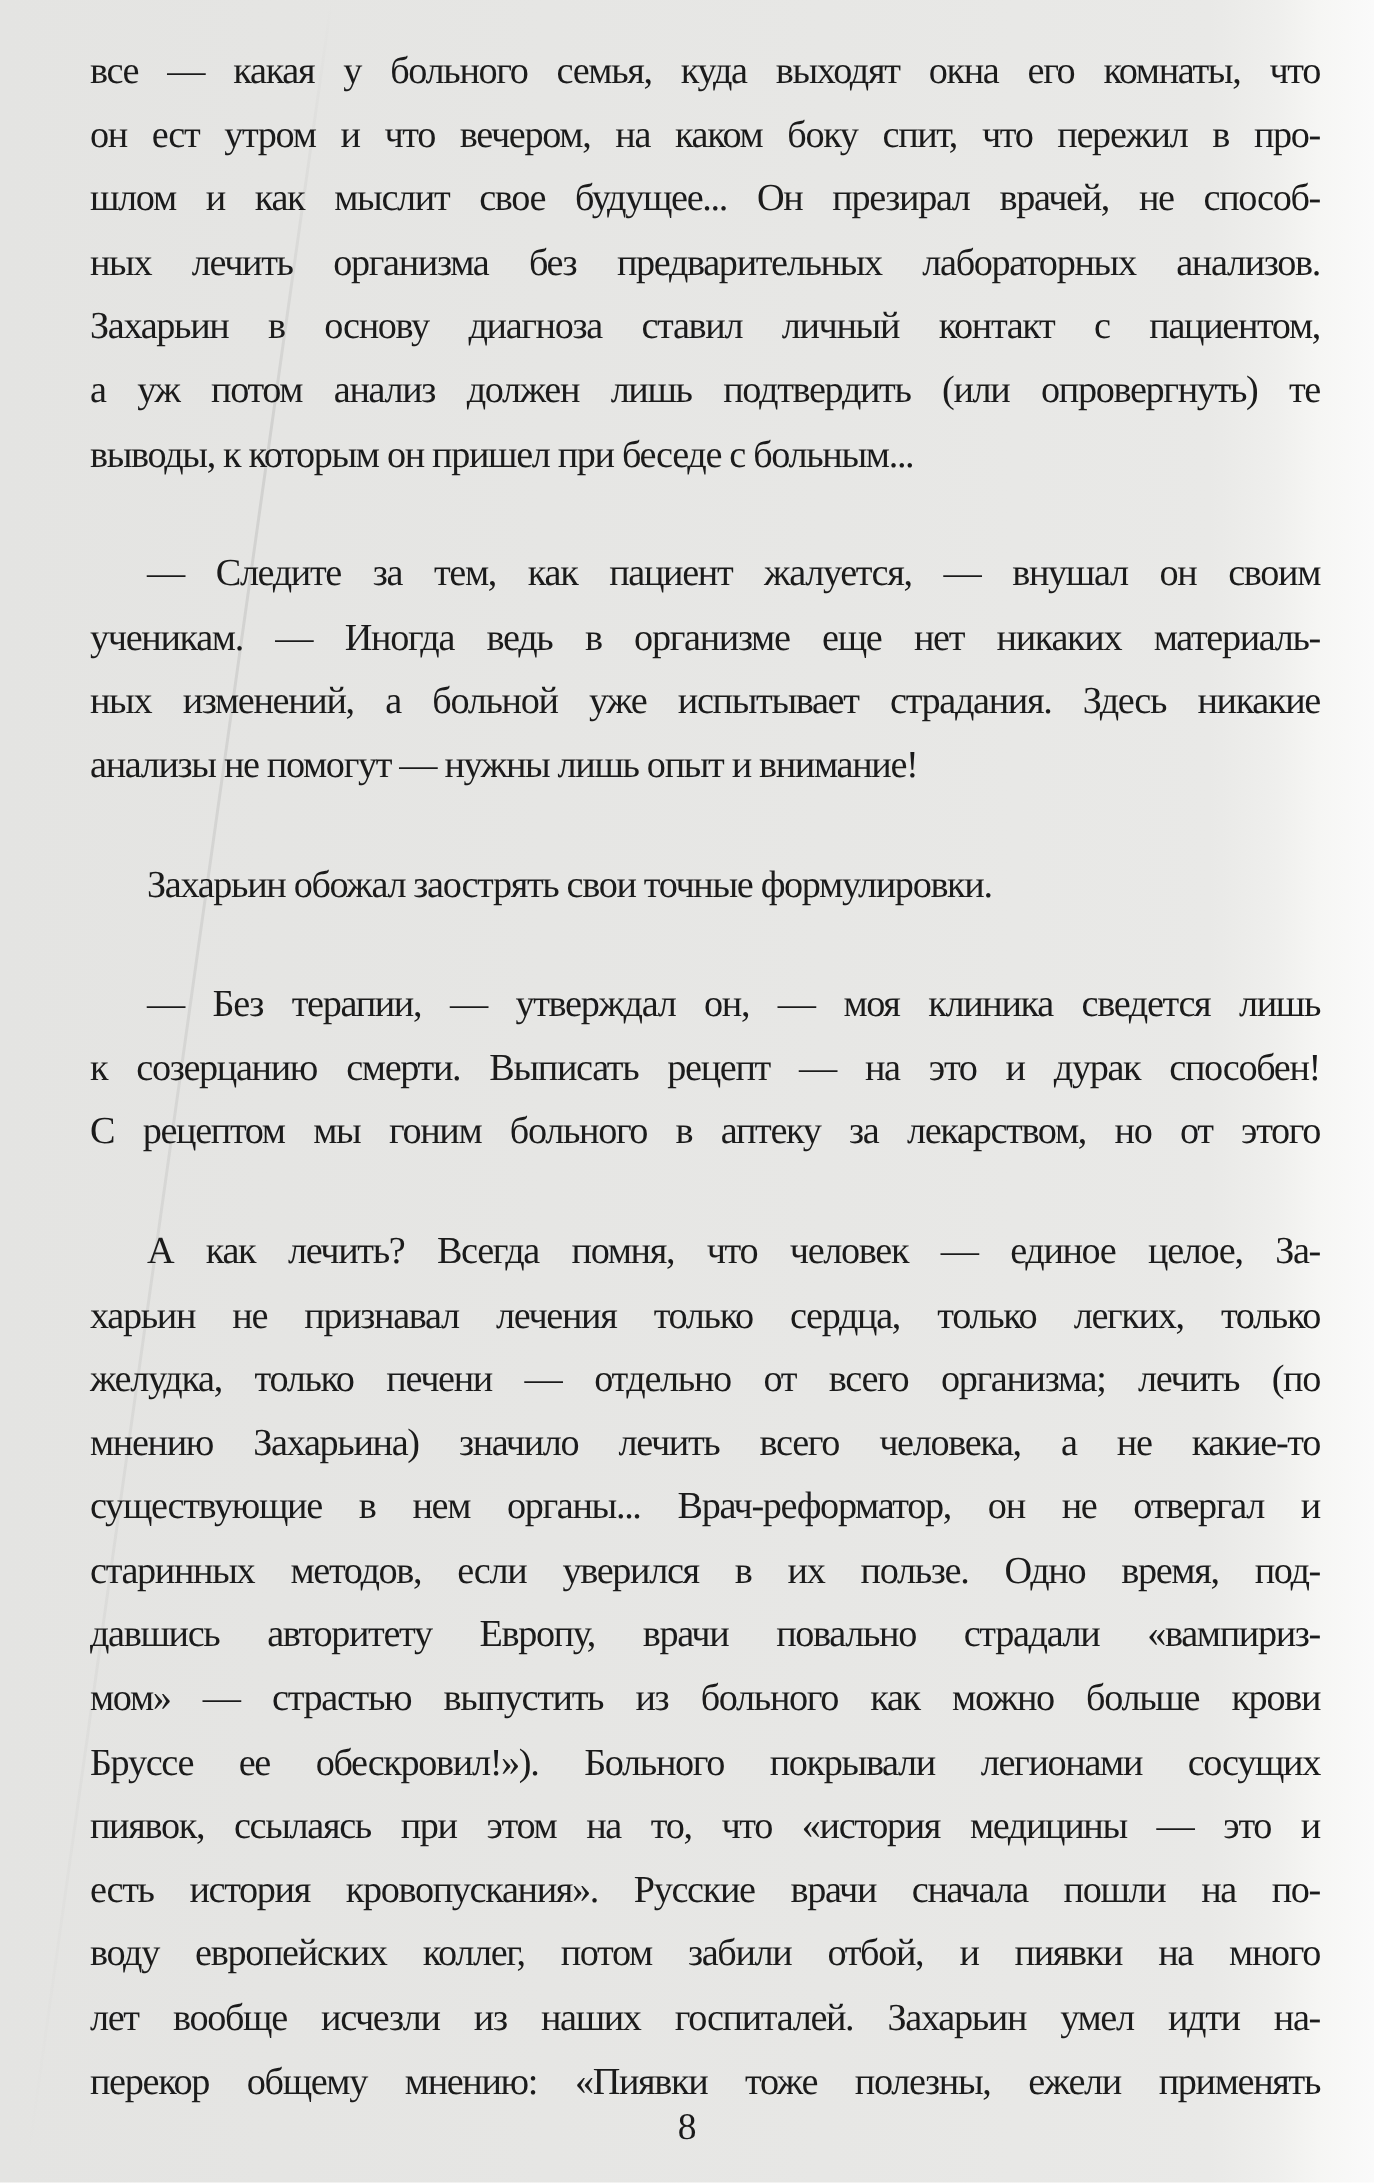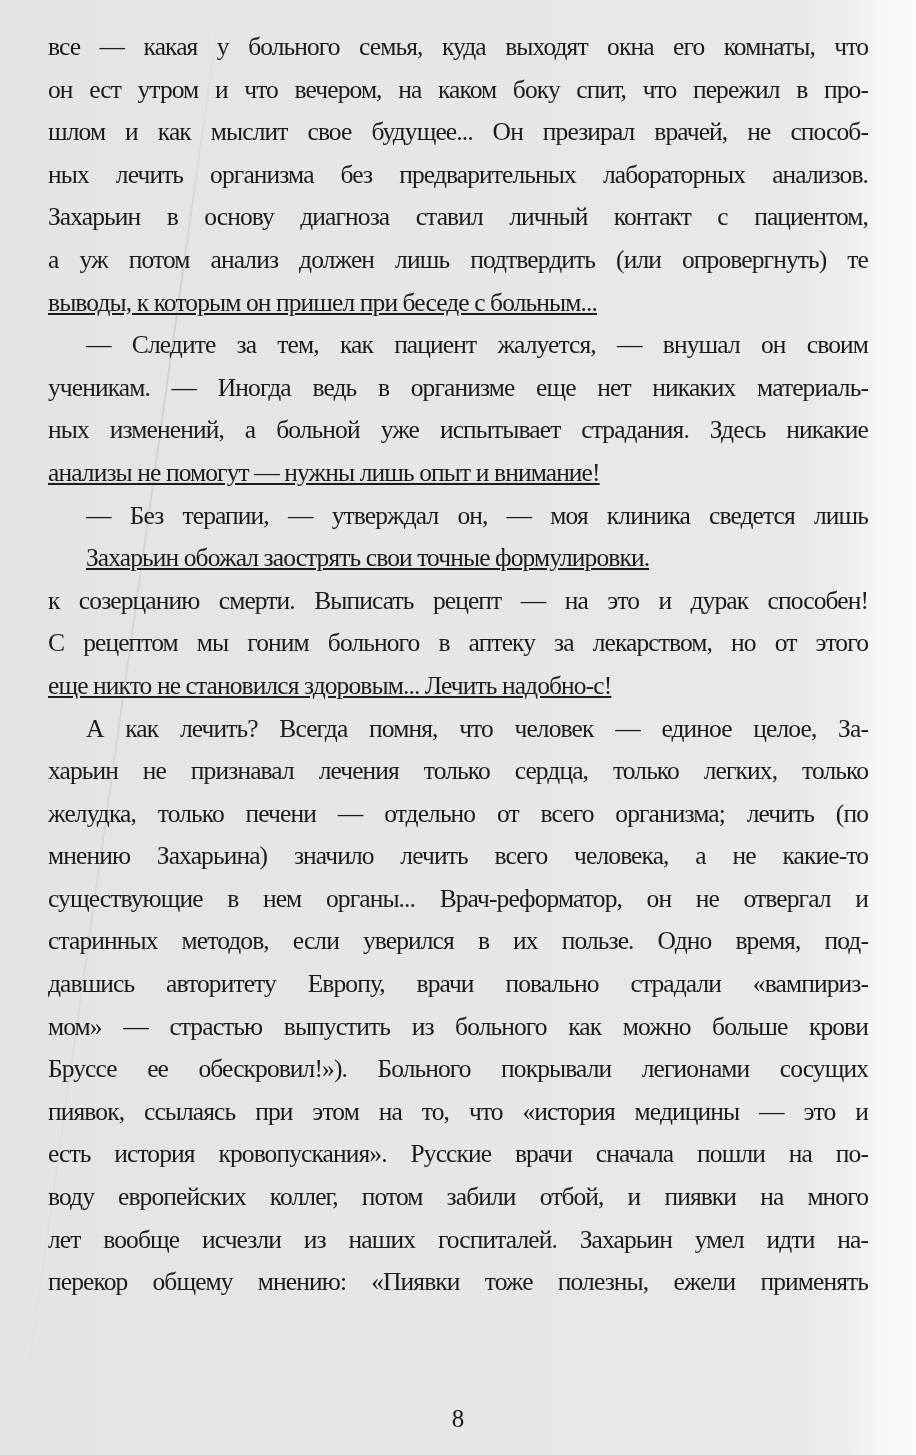--- a/index.html
+++ b/index.html
@@ -4,34 +4,34 @@
 <style>
   html, body { margin:0; padding:0; }
   body {
     width:916px; height:1455px; overflow:hidden;
     background: linear-gradient(to right, #e4e4e2 0%, #e7e7e5 60%, #e9e9e7 88%, #efefed 93%, #f6f6f4 96%, #fafafa 100%);
     position:relative;
     font-family: "Liberation Serif", "DejaVu Serif", serif;
     color:#1b1b1b;
   }
   .page {
-    position:absolute; left:48px; top:26px; width:820px;
+    position:absolute; left:60px; top:26px; width:820px;
   }
   .line {
     height:42.6px; line-height:42.6px;
     font-size:25.5px;
     white-space:nowrap;
     letter-spacing:-0.9px;
     word-spacing:0px;
     text-align:justify;
     text-align-last:justify;
     transform-origin:left center;
   }
-  .line.indent { padding-left:38px; }
-  .line.last { text-align-last:left;text-decoration:underline; }
+  .line.indent { padding-left:38px;margin-top:37px; }
+  .line.last { text-align-last:left; }
   .page-number {
     position:absolute; top:1405px; left:0; width:916px;
     text-align:center; font-size:25px; color:#1b1b1b;
   }
   .crease1 {
     position:absolute; left:220px; top:0; width:2px; height:1455px;
     background:linear-gradient(to bottom, transparent 0%, rgba(120,120,120,0.18) 20%, rgba(120,120,120,0.12) 60%, transparent 100%);
     transform:rotate(8deg); transform-origin:top;
   }
 </style>
@@ -45,25 +45,24 @@
     <div class="line">он ест утром и что вечером, на каком боку спит, что пережил в про-</div>
     <div class="line">шлом и как мыслит свое будущее... Он презирал врачей, не способ-</div>
     <div class="line">ных лечить организма без предварительных лабораторных анализов.</div>
     <div class="line">Захарьин в основу диагноза ставил личный контакт с пациентом,</div>
     <div class="line">а уж потом анализ должен лишь подтвердить (или опровергнуть) те</div>
     <div class="line last">выводы, к которым он пришел при беседе с больным...</div>
     <div class="line indent">— Следите за тем, как пациент жалуется, — внушал он своим</div>
     <div class="line">ученикам. — Иногда ведь в организме еще нет никаких материаль-</div>
     <div class="line">ных изменений, а больной уже испытывает страдания. Здесь никакие</div>
     <div class="line last">анализы не помогут — нужны лишь опыт и внимание!</div>
+    <div class="line indent last">Захарьин обожал заострять свои точные формулировки.</div>
     <div class="line indent">— Без терапии, — утверждал он, — моя клиника сведется лишь</div>
-    <div class="line indent last">Захарьин обожал заострять свои точные формулировки.</div>
     <div class="line">к созерцанию смерти. Выписать рецепт — на это и дурак способен!</div>
     <div class="line">С рецептом мы гоним больного в аптеку за лекарством, но от этого</div>
-    <div class="line last">еще никто не становился здоровым... Лечить надобно-с!</div>
     <div class="line indent">А как лечить? Всегда помня, что человек — единое целое, За-</div>
     <div class="line">харьин не признавал лечения только сердца, только легких, только</div>
     <div class="line">желудка, только печени — отдельно от всего организма; лечить (по</div>
     <div class="line">мнению Захарьина) значило лечить всего человека, а не какие-то</div>
     <div class="line">существующие в нем органы... Врач-реформатор, он не отвергал и</div>
     <div class="line">старинных методов, если уверился в их пользе. Одно время, под-</div>
     <div class="line">давшись авторитету Европу, врачи повально страдали «вампириз-</div>
     <div class="line">мом» — страстью выпустить из больного как можно больше крови</div>
     <div class="line">Бруссе ее обескровил!»). Больного покрывали легионами сосущих</div>
     <div class="line">пиявок, ссылаясь при этом на то, что «история медицины — это и</div>

